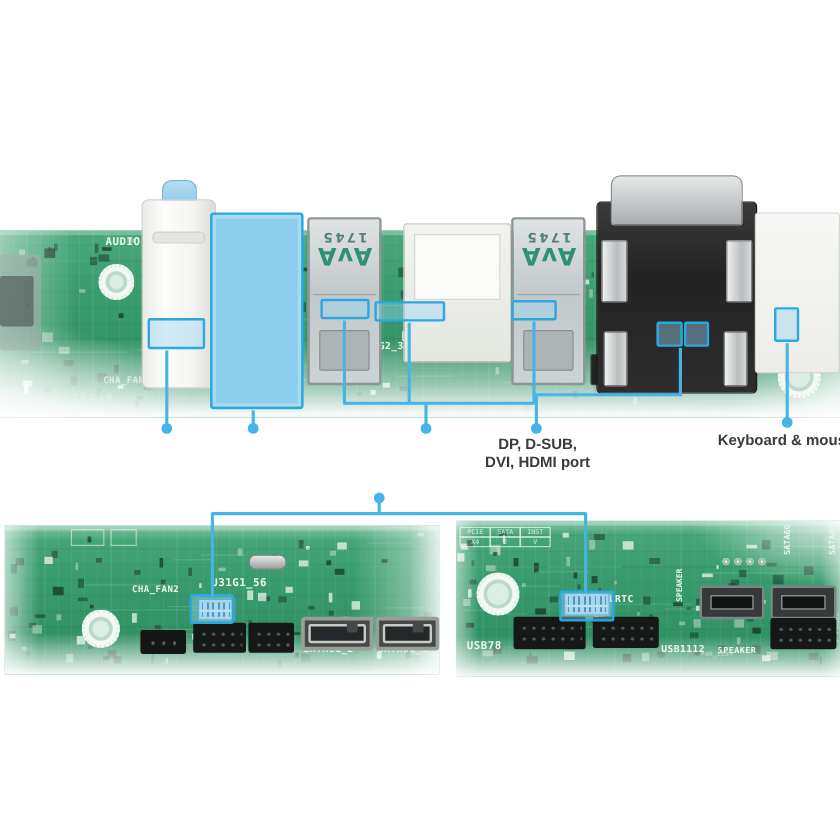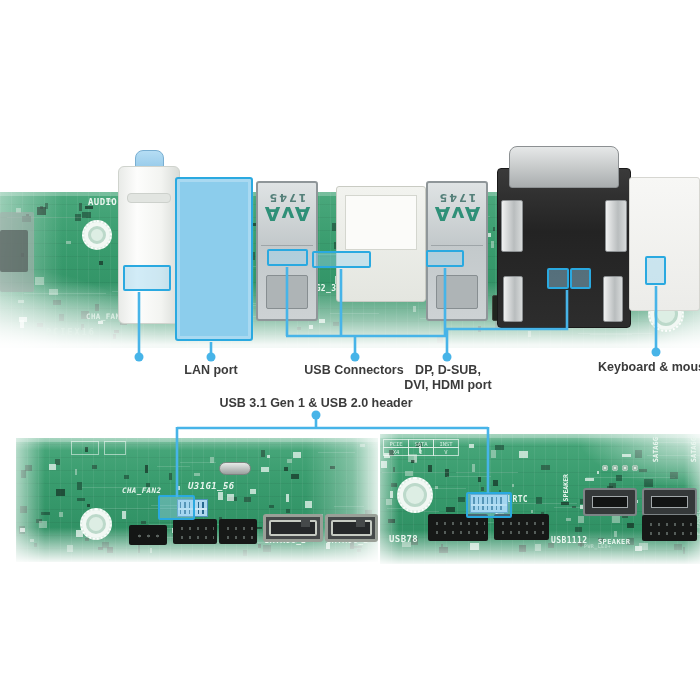--- a/index.html
+++ b/index.html
@@ -285,21 +285,21 @@
     <div class="silk vdown" style="left:383px;top:78px;font-size:7px;">DP12</div>
     <div class="silk vdown" style="left:466px;top:-6px;font-size:7px;">U31G2_12</div>
 
     <div class="hole" style="left:82px;top:28px;width:30px;height:30px;"></div>
     <div class="hole" style="left:648px;top:104px;width:36px;height:36px;"></div>
     <div class="chip" style="left:492px;top:103px;width:30px;height:26px;"></div>
     <div class="fanheader" style="left:124px;top:99px;width:36px;height:17px;"></div>
     <div class="vignette vg-top"></div>
   </div>
 
-  <div class="board" style="left:16px;top:438px;width:362px;height:124px;font-style:italic;">
+  <div class="board" style="left:4px;top:438px;width:362px;height:124px;">
     <div class="pcb-surface" id="bl-scatter">
         <div style="position: absolute; left: 161px; top: 82px; width: 3px; height: 2px; background: rgba(235, 246, 240, 0.75);"></div>
         <div style="position: absolute; left: 194px; top: 19px; width: 4px; height: 6px; background: rgba(205, 225, 214, 0.5);"></div>
         <div style="position: absolute; left: 91px; top: 109px; width: 6px; height: 6px; background: rgba(15, 30, 24, 0.6);"></div>
         <div style="position: absolute; left: 61px; top: 60px; width: 8px; height: 3px; background: rgba(20, 50, 38, 0.5);"></div>
         <div style="position: absolute; left: 3px; top: 88px; width: 6px; height: 8px; background: rgba(20, 50, 38, 0.5);"></div>
         <div style="position: absolute; left: 14px; top: 101px; width: 4px; height: 3px; background: rgba(205, 225, 214, 0.5);"></div>
         <div style="position: absolute; left: 302px; top: 76px; width: 5px; height: 6px; background: rgba(205, 225, 214, 0.5);"></div>
         <div style="position: absolute; left: 18px; top: 105px; width: 3px; height: 4px; background: rgba(20, 50, 38, 0.5);"></div>
         <div style="position: absolute; left: 43px; top: 74px; width: 4px; height: 5px; background: rgba(205, 225, 214, 0.5);"></div>
@@ -600,20 +600,17 @@
     <path class="callout-path" d="M656,286 L656,351"></path>
     <path class="callout-path" d="M316,416 L316,428 M177,428 L488,428 M177,427 L177,497 M488,427 L488,493"></path>
     <circle class="dot" cx="139" cy="357" r="4.5"></circle>
     <circle class="dot" cx="211" cy="357" r="4.5"></circle>
     <circle class="dot" cx="355" cy="357" r="4.5"></circle>
     <circle class="dot" cx="447" cy="357" r="4.5"></circle>
     <circle class="dot" cx="656" cy="352" r="4.5"></circle>
     <circle class="dot" cx="316" cy="415" r="4.5"></circle>
   </svg>
 
-  <div class="lbl" style="left:131px;top:363px;width:160px;">LAN port</div>
-  <div class="lbl" style="left:274px;top:363px;width:160px;">USB Connectors</div>
   <div class="lbl" style="left:368px;top:363px;width:160px;">DP, D-SUB,</div>
   <div class="lbl" style="left:368px;top:378px;width:160px;">DVI, HDMI port</div>
   <div class="lbl" style="left:575px;top:360px;width:160px;">Keyboard &amp; mouse</div>
-  <div class="lbl" style="left:196px;top:396px;width:240px;">USB 3.1 Gen 1 &amp; USB 2.0 header</div>
 
 </div>
 
 </body></html>

